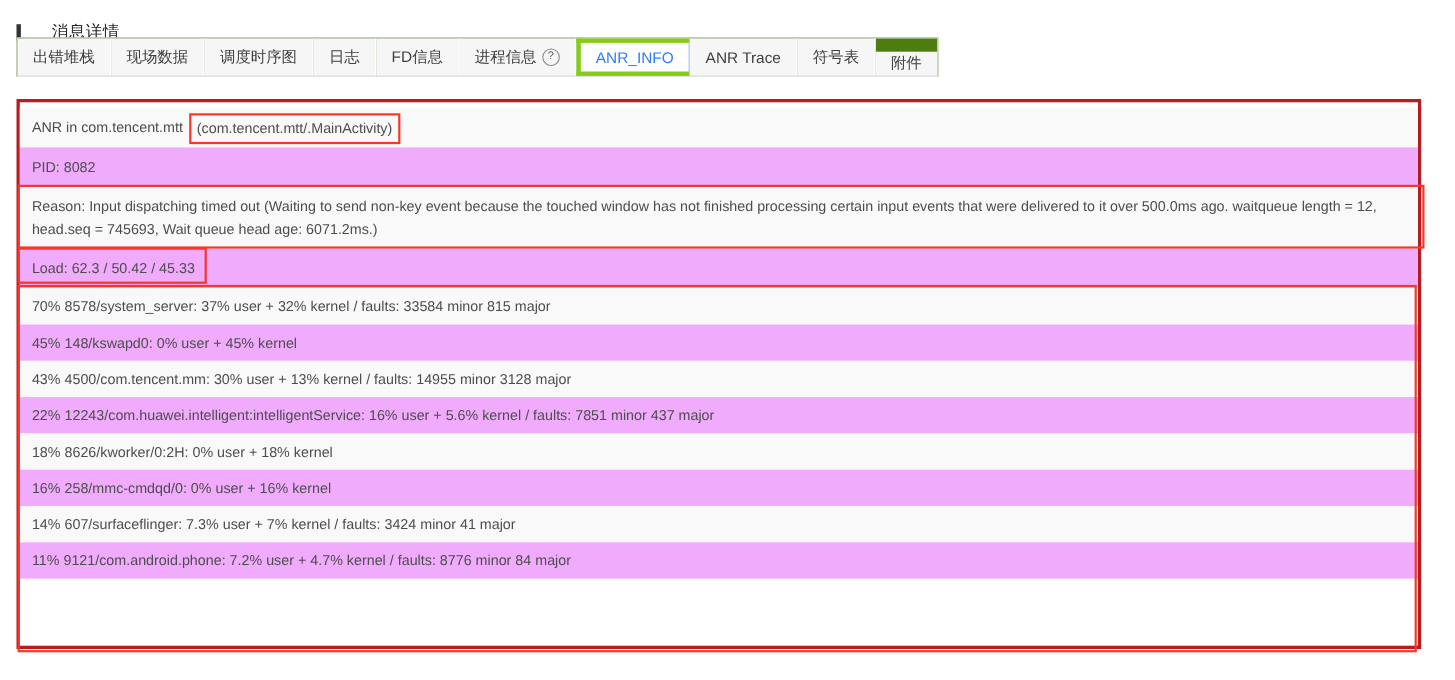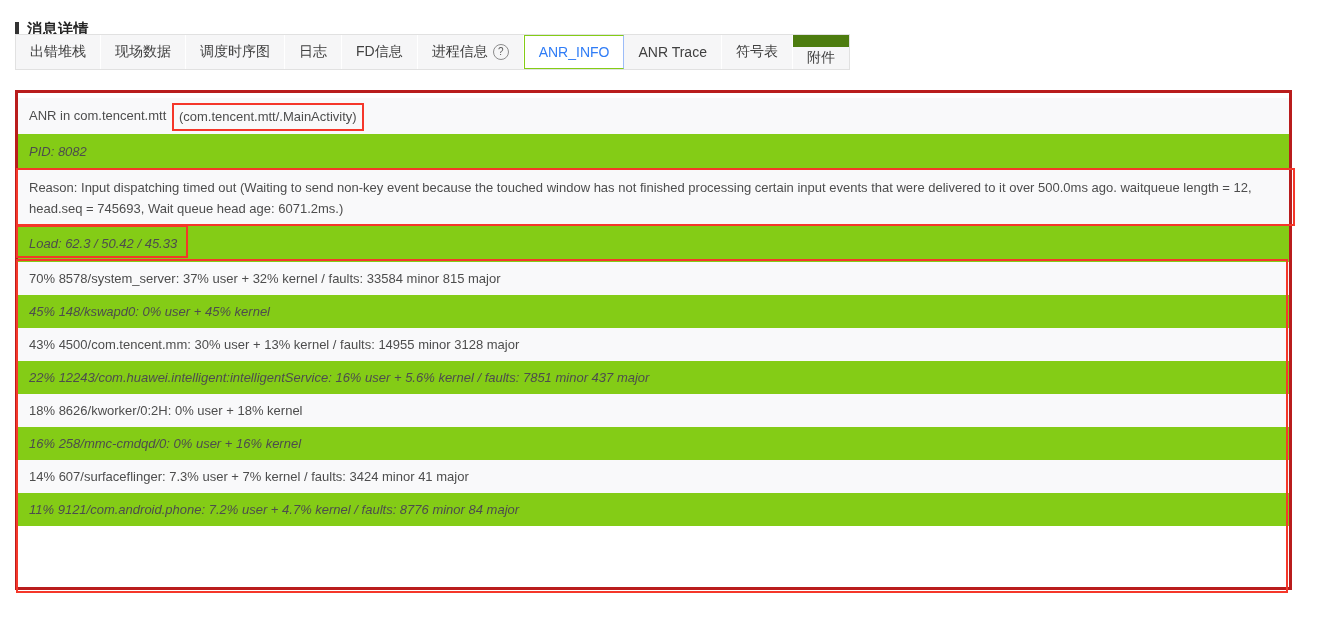--- a/index.html
+++ b/index.html
@@ -9,38 +9,38 @@
     width: 1323px;
     height: 618px;
     overflow: hidden;
     font-family: "Liberation Sans", "DejaVu Sans", sans-serif;
   }
   .page { position: relative; width: 1323px; height: 618px; }
 
   
   .header { position: absolute; left: 15px; top: 20px; display: flex; align-items: center; }
   .title-marker { width: 4px; height: 15px; background: #333333; margin-right: 8px; }
-  .page-title { font-size: 15px; font-weight: bold; color: #262626; letter-spacing: 0.5px; }
+  .page-title { font-size: 15px; font-weight: normal; color: #262626; letter-spacing: 0.5px; margin-left: 20px; }
 
   
   .tabbar {
     position: absolute; left: 15px; top: 34px; height: 36px;
     display: inline-flex; align-items: stretch;
     border: 1px solid #e1e1e1; box-sizing: border-box; background: #4d7c0f;
   }
   .tab {
     display: flex; align-items: center; justify-content: center;
     padding: 0 14px; background: #f6f6f7; color: #404040;
     font-size: 14px; cursor: pointer; border-right: 1px solid #ffffff;
     box-sizing: border-box; white-space: nowrap;
   }
   .tab:last-child { border-right: none; margin-top: 12px; }
   .tab.active {
     background: #ffffff; color: #2f7cf6;
-    border: 1px solid #84cc16; border-right: 1px solid #9cbcf8; align-items: center;
+    border: 4px solid #84cc16; border-right: 1px solid #9cbcf8; align-items: center;
   }
   .help-icon {
     display: inline-flex; align-items: center; justify-content: center;
     width: 14px; height: 14px; margin-left: 5px;
     border: 1px solid #8c8c8c; border-radius: 50%;
     font-size: 10px; color: #595959; line-height: 1;
   }
 
   
   .panel {
@@ -50,21 +50,21 @@
     background: #ffffff; padding-top: 5px;
   }
   .row {
     font-size: 13px; color: #4d4d4d;
     padding-left: 11px; box-sizing: border-box;
     white-space: nowrap; overflow: hidden;
   }
   .row.h36 { height: 36px; line-height: 36px; }
   .row.h33 { height: 33px; line-height: 33px; }
   .row.gray { background: #f9f9fa; }
-  .row.white { background: #84cc16; font-style: italic; }
+  .row.white { background: #f0abfc; }
   .row-reason {
     height: 56px; line-height: 21px;
     padding: 7px 11px 0 11px;
     white-space: normal; overflow: hidden;
   }
   .hl-box {
     display: inline-block; line-height: 20px;
     border: 2px solid #f5372a; padding: 2px 5px; margin-left: 2px;
     vertical-align: middle;
   }

